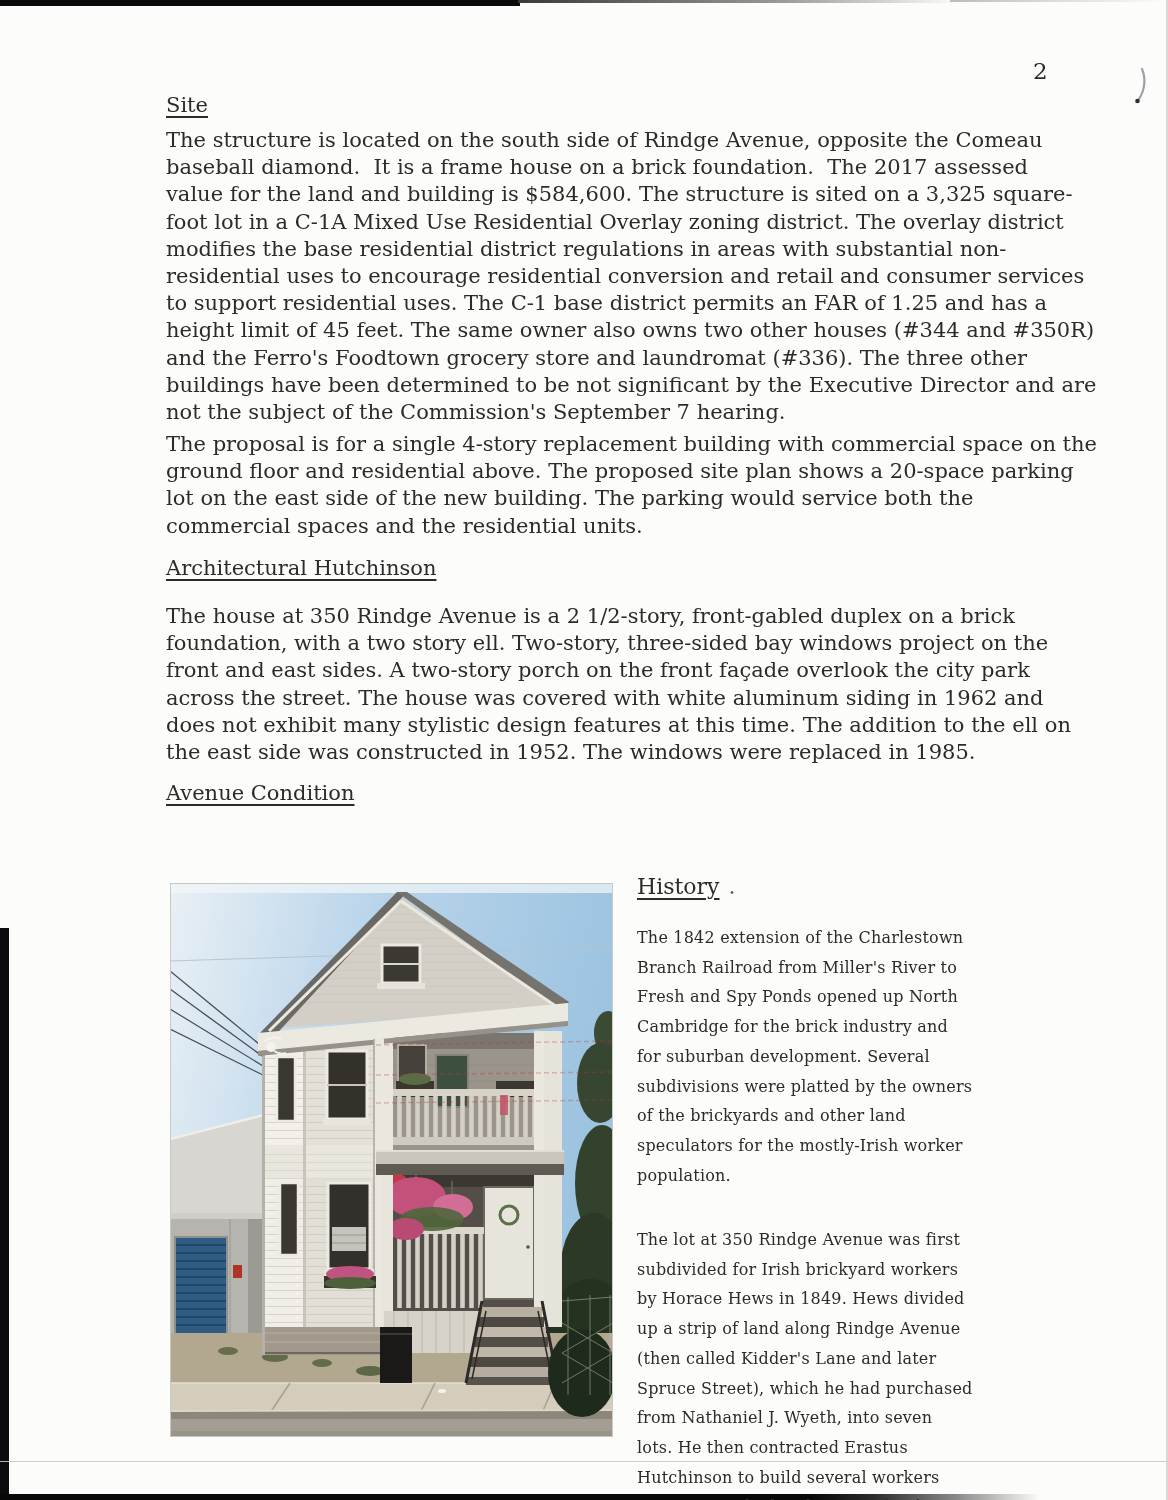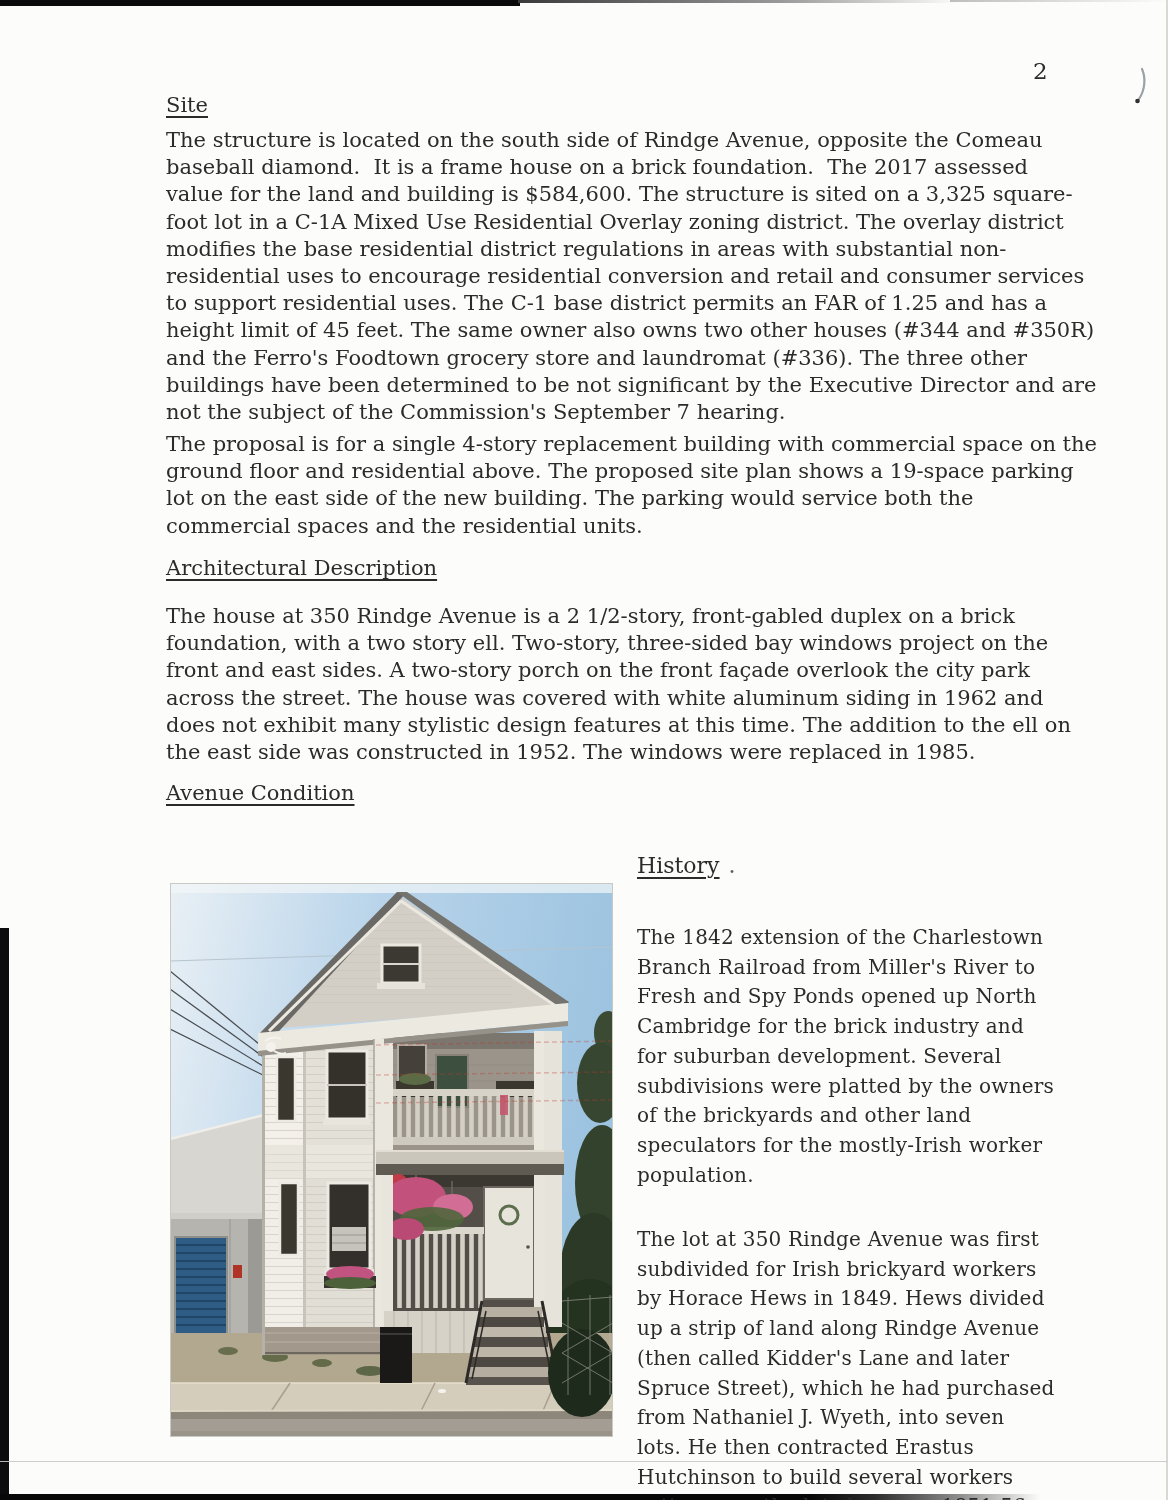--- a/index.html
+++ b/index.html
@@ -8,21 +8,21 @@
     position:relative; width:1168px; height:1500px;
     background:#fcfcfa; overflow:hidden;
     font-family:"DejaVu Serif", serif; color:#2b2b2b;
   }
   .para {
     position:absolute; left:166px; width:940px;
     font-size:21px; line-height:27.2px; white-space:pre-wrap;
   }
   .hpara {
     position:absolute; left:637px; width:455px;
-    font-size:20px; line-height:29.7px; letter-spacing:0.2px; white-space:pre-wrap;
+    font-size:16px; line-height:29.7px; letter-spacing:0.2px; white-space:pre-wrap;
   }
   .heading { position:absolute; left:166px; font-size:21px; }
   .hheading { position:absolute; left:637px; font-size:22px; }
   .u { text-decoration:underline; text-decoration-thickness:1.5px; text-underline-offset:4px; }
   .stray-dot { color:#5a5a5a; margin-left:9px; }
   .page-number { position:absolute; left:1033px; top:58px; font-size:23px; }
   
   .top-bar-a { position:absolute; left:0; top:0; width:520px; height:6px; background:#0a0a0a; }
   .top-bar-b { position:absolute; left:518px; top:0; width:440px; height:3px;
                background:linear-gradient(90deg,#3a3a3a,#9a9a9a 60%,rgba(200,200,200,0)); }
@@ -64,26 +64,26 @@
 value for the land and building is $584,600. The structure is sited on a 3,325 square-
 foot lot in a C-1A Mixed Use Residential Overlay zoning district. The overlay district
 modifies the base residential district regulations in areas with substantial non-
 residential uses to encourage residential conversion and retail and consumer services
 to support residential uses. The C-1 base district permits an FAR of 1.25 and has a
 height limit of 45 feet. The same owner also owns two other houses (#344 and #350R)
 and the Ferro's Foodtown grocery store and laundromat (#336). The three other
 buildings have been determined to be not significant by the Executive Director and are
 not the subject of the Commission's September 7 hearing.</div>
   <div class="para" style="top:431px">The proposal is for a single 4-story replacement building with commercial space on the
-ground floor and residential above. The proposed site plan shows a 19-space parking
+ground floor and residential above. The proposed site plan shows a 20-space parking
 lot on the east side of the new building. The parking would service both the
 commercial spaces and the residential units.</div>
 
   <div class="heading" style="top:556px">
-    <span class="u">Architectural Description</span>
+    <span class="u">Architectural Hutchinson</span>
   </div>
   <div class="para" style="top:603px">The house at 350 Rindge Avenue is a 2 1/2-story, front-gabled duplex on a brick
 foundation, with a two story ell. Two-story, three-sided bay windows project on the
 front and east sides. A two-story porch on the front façade overlook the city park
 across the street. The house was covered with white aluminum siding in 1962 and
 does not exhibit many stylistic design features at this time. The addition to the ell on
 the east side was constructed in 1952. The windows were replaced in 1985.</div>
 
   <div class="heading" style="top:781px">
     <span class="u">Avenue Condition</span>
@@ -310,21 +310,21 @@
     <g stroke="#c0392b" stroke-width="1.5" opacity="0.3" stroke-dasharray="5 3">
       <line x1="206" y1="162" x2="443" y2="158"></line>
       <line x1="206" y1="192" x2="443" y2="189"></line>
       <line x1="206" y1="220" x2="443" y2="217"></line>
     </g>
 
     <rect x="0.5" y="0.5" width="442" height="553" fill="none" stroke="#c9c9c4" stroke-width="1"></rect>
   </svg>
   </div>
 
-  <div class="hheading" style="top:853px">
+  <div class="hheading" style="top:874px">
     <span class="u">History</span><span class="stray-dot">.</span>
   </div>
   <div class="hpara" style="top:923px">The 1842 extension of the Charlestown
 Branch Railroad from Miller's River to
 Fresh and Spy Ponds opened up North
 Cambridge for the brick industry and
 for suburban development. Several
 subdivisions were platted by the owners
 of the brickyards and other land
 speculators for the mostly-Irish worker

